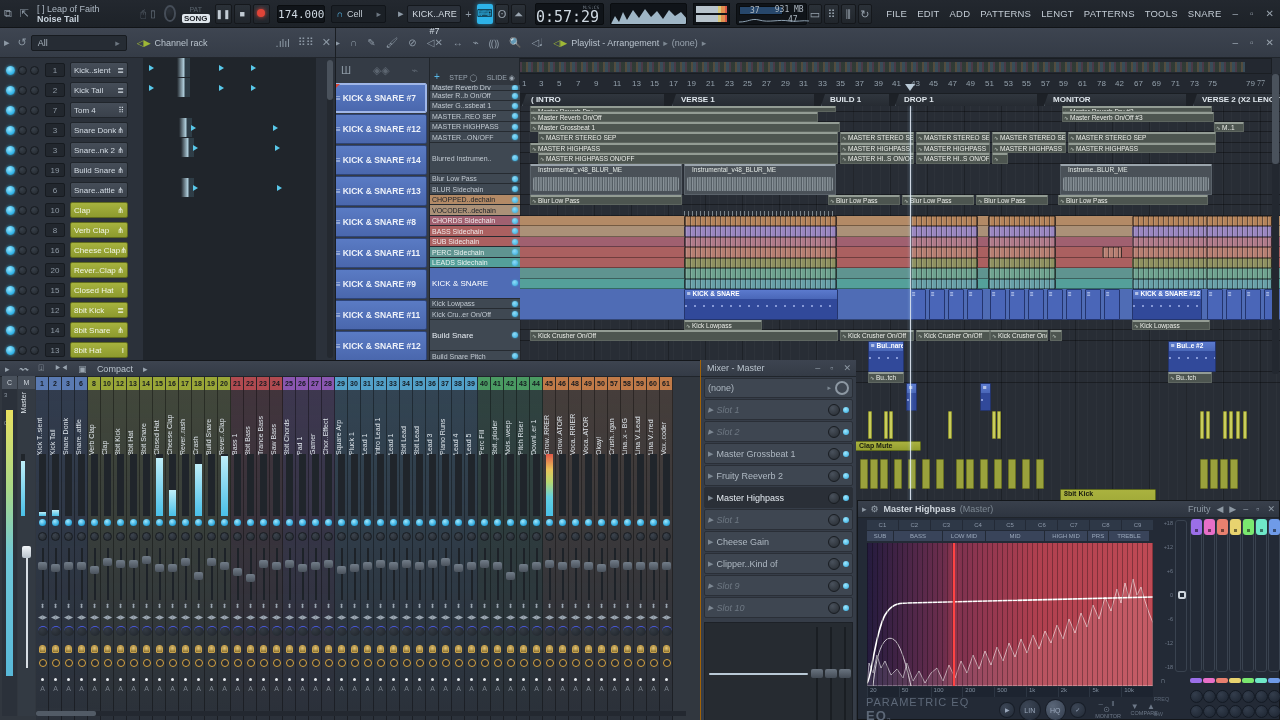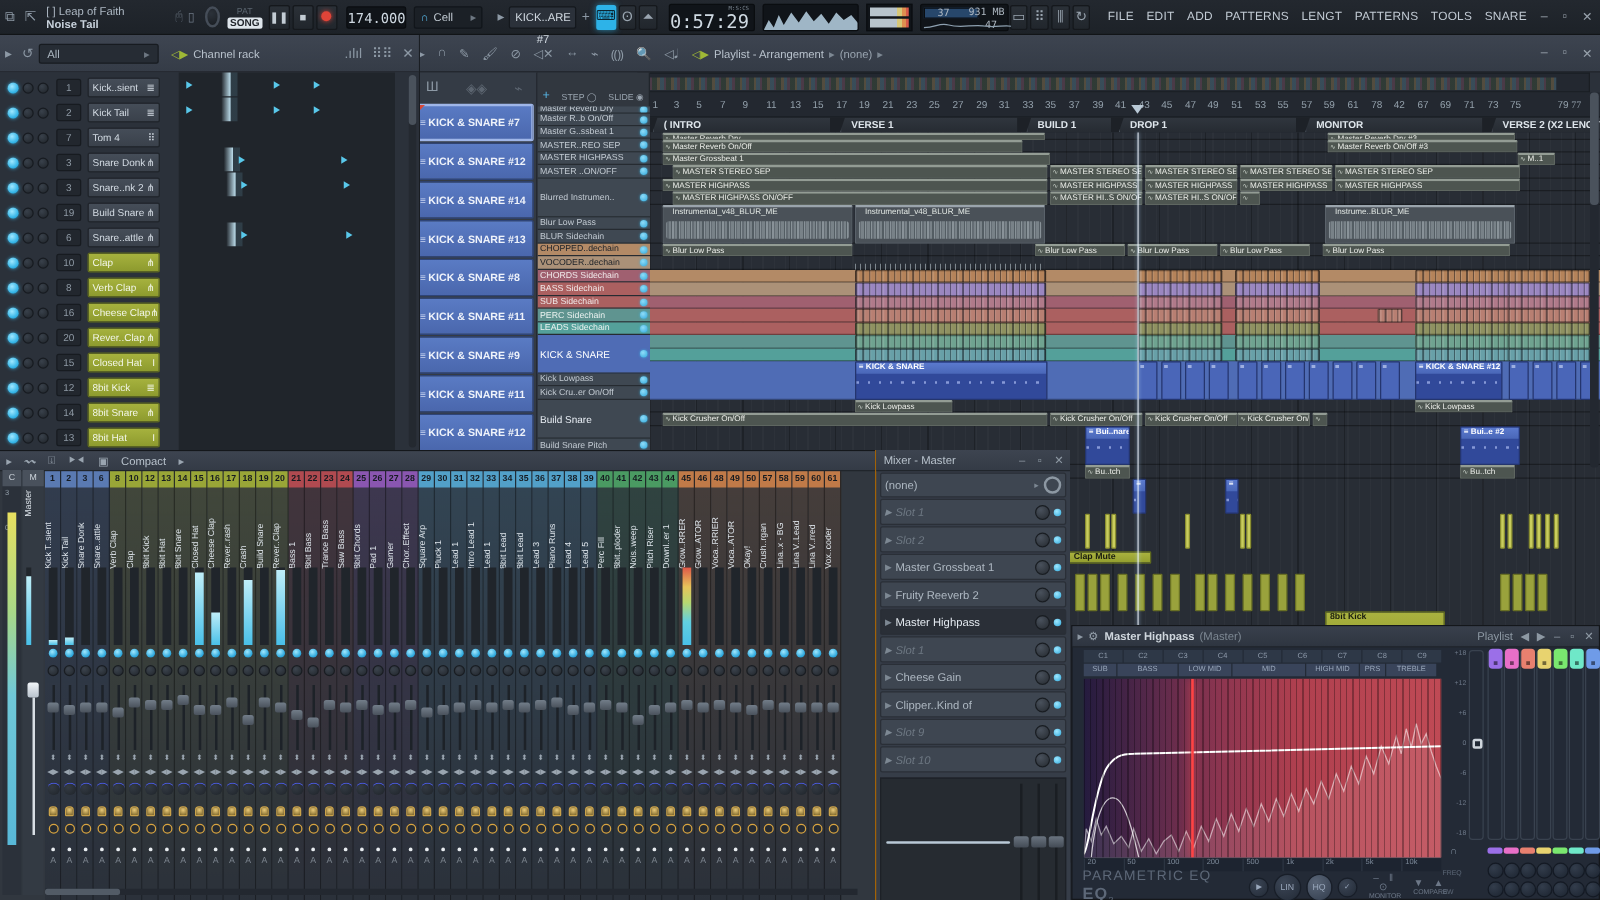--- a/index.html
+++ b/index.html
@@ -2284,21 +2284,21 @@
 
   </div>
 
   <div id="eqwin">
     <div class="tbar">
       <span style="padding:0 4px;color:#8d98a3">▸</span>
       <span style="color:#9aa5b0">⚙</span>
       <span style="margin-left:5px;font-weight:bold;color:#cfd6dd">Master Highpass</span>
       <span style="margin-left:4px;color:#7d8893">(Master)</span>
       <span class="wc">
-        <span style="padding:0 3px">Playlist</span>
+        <span style="padding:0 3px">Fruity</span>
         <span style="padding:0 3px">◀</span>
         <span style="padding:0 3px">▶</span>
         <span style="padding:0 4px">–</span>
         <span style="padding:0 4px">▫</span>
         <span style="padding:0 4px">✕</span>
       </span>
     </div>
     <div id="bandshdr">
       <div id="bandnums">
         <div>C1</div>

